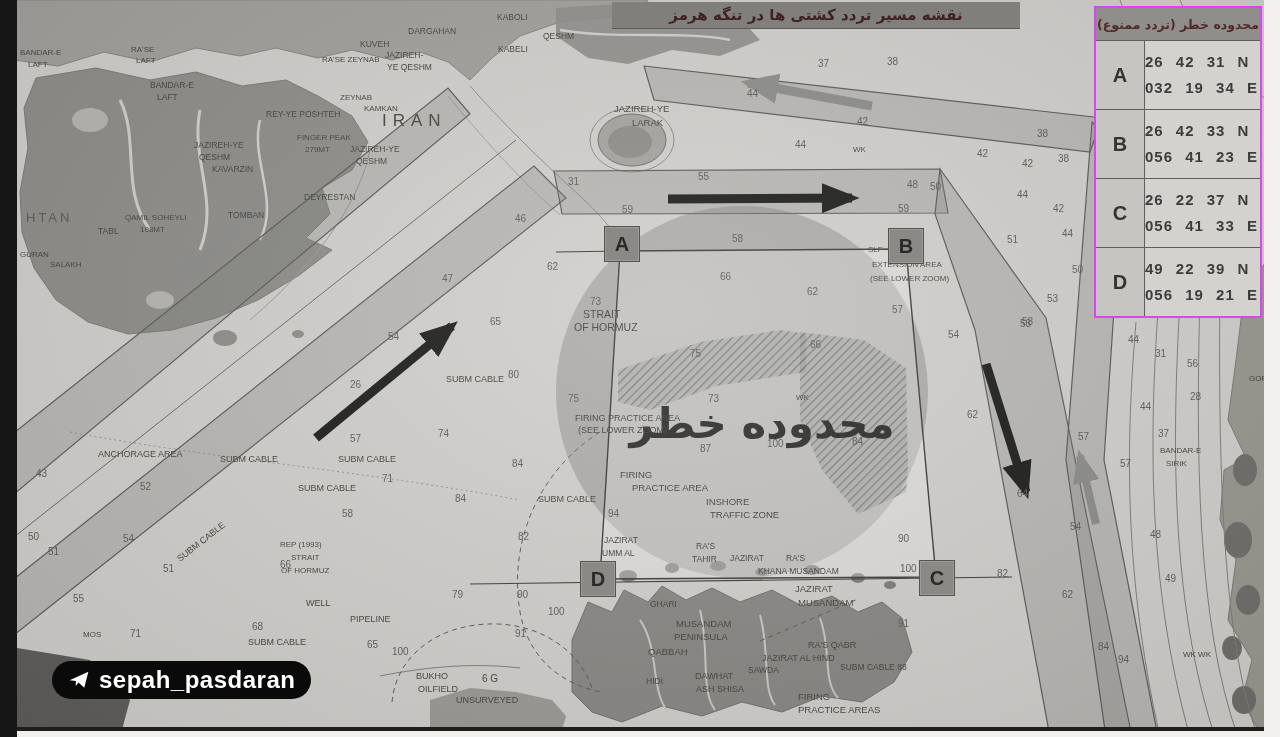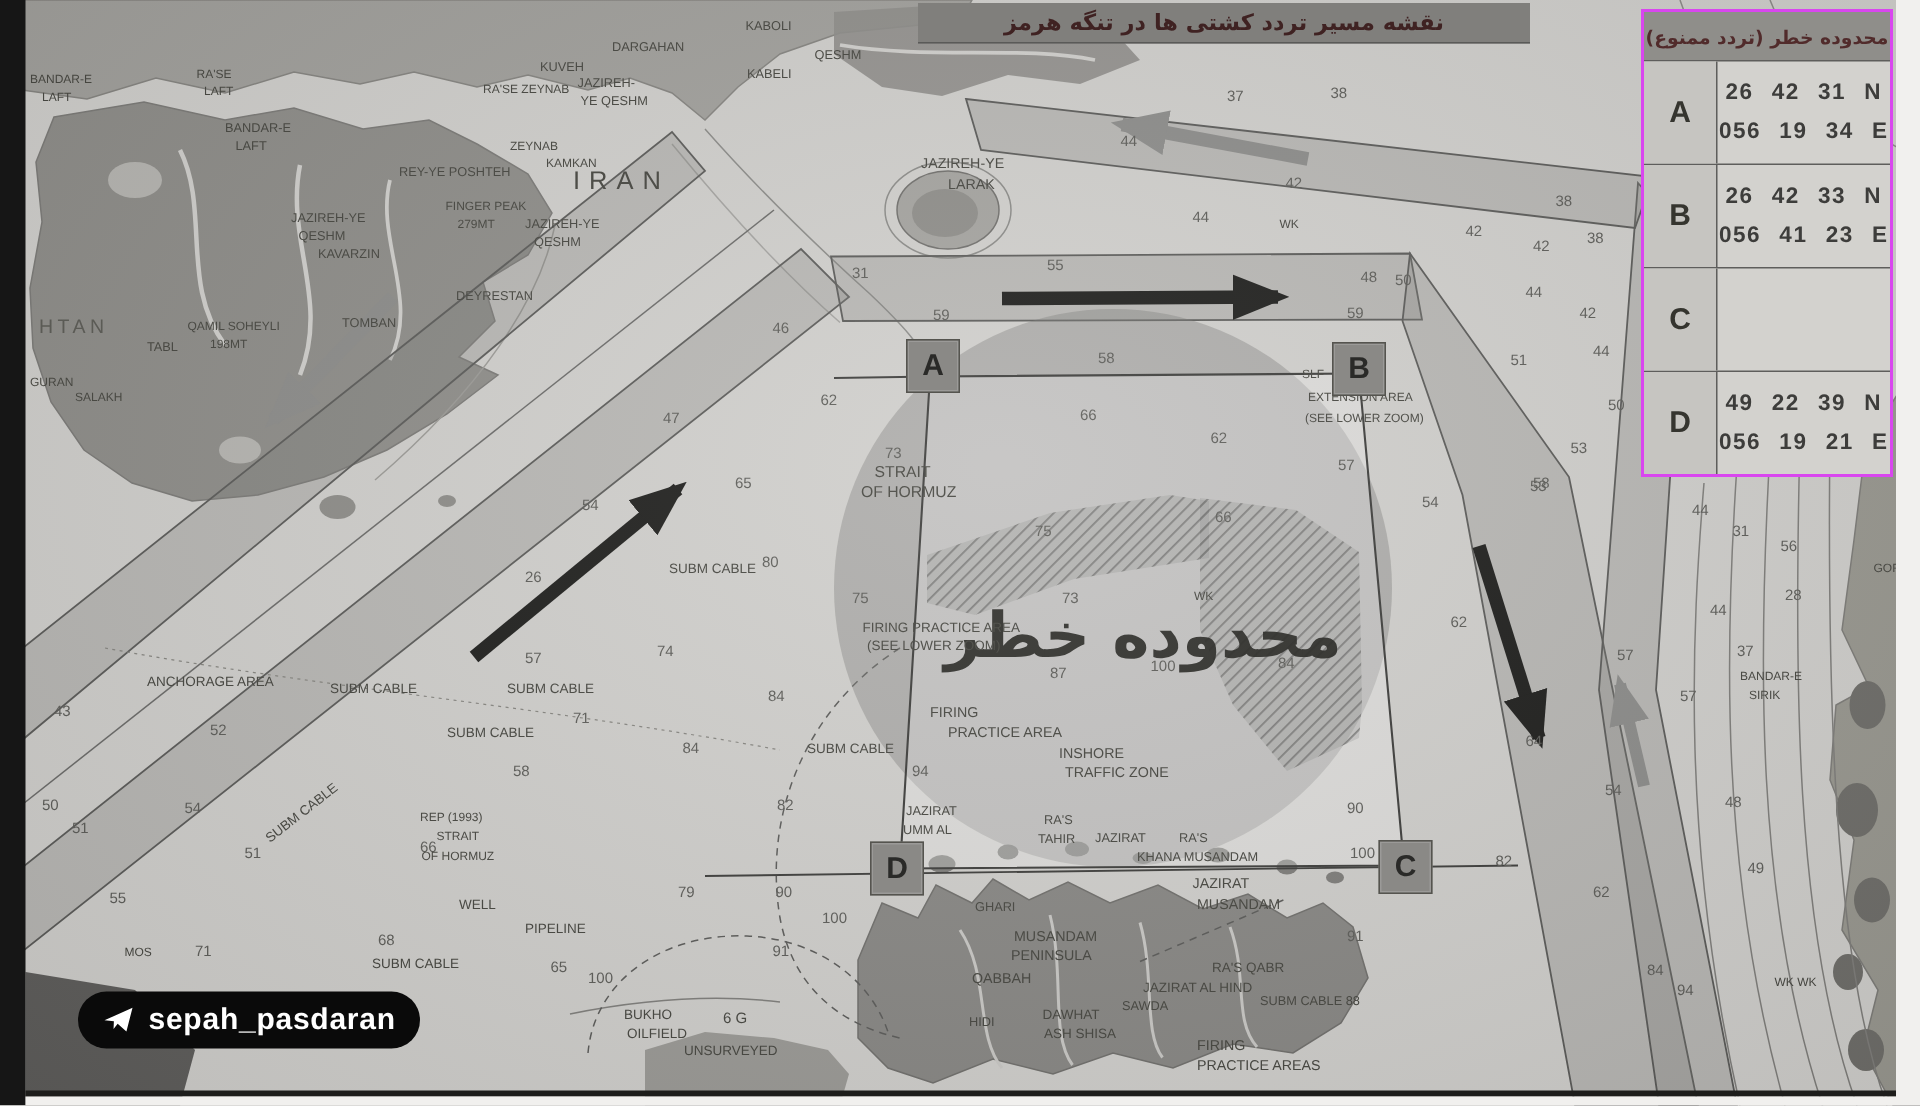--- a/index.html
+++ b/index.html
@@ -22,30 +22,30 @@
     border-bottom:1px solid #5a5a58;color:#3f2222;font-weight:bold;font-size:15px;
     font-family:"DejaVu Sans",sans-serif;display:flex;align-items:center;justify-content:center;
     direction:rtl;letter-spacing:.5px;}
   
   #coords{position:absolute;left:1094px;top:6px;width:164px;border:2px solid #d946ef;background:#d3d2ce;}
   #coords .hdr{height:32px;background:#8f8e8a;color:#512b2b;font-weight:bold;font-size:12.5px;
     font-family:"DejaVu Sans",sans-serif;display:flex;align-items:center;justify-content:center;direction:rtl;}
   #coords .row{display:flex;border-top:1px solid #5e5e5c;height:68px;}
   #coords .pt{width:48px;background:#c6c5c1;border-right:1px solid #5e5e5c;display:flex;
     align-items:center;justify-content:center;font-size:20px;font-weight:bold;color:#35352f;}
-  #coords .cc{flex:1;display:flex;flex-direction:column;align-items:center;justify-content:center;
+  #coords .cc{flex:1;display:flex;flex-direction:column;align-items:flex-start;justify-content:center;
     font-size:15px;font-weight:bold;color:#3d3d3b;letter-spacing:1px;word-spacing:7px;line-height:1.75;}
   
   .marker{position:absolute;width:34px;height:34px;background:#8a8986;border:1px solid #55544f;
     color:#2a2a28;font-size:20px;font-weight:bold;display:flex;align-items:center;justify-content:center;
     box-shadow:0 0 0 1px rgba(255,255,255,.15) inset;}
   
   #watermark{position:absolute;left:52px;top:661px;height:38px;padding:0 16px;border-radius:20px;
     background:#0a0a0a;display:flex;align-items:center;gap:9px;color:#ffffff;
-    font-size:20px;font-weight:bold;letter-spacing:.5px;}
+    font-size:24px;font-weight:bold;letter-spacing:.5px;}
   #watermark svg{display:block;}
 </style>
 </head>
 <body>
 
 <div id="stage">
 
   <svg id="mapsvg" width="1280" height="737" viewBox="0 0 1280 737">
     <defs>
       <pattern id="hatch" width="6" height="6" patternUnits="userSpaceOnUse" patternTransform="rotate(45)">
@@ -354,32 +354,36 @@
   <div id="titlebar">
     <span>نقشه مسیر تردد کشتی ها در تنگه هرمز</span>
   </div>
 
   <div id="coords">
     <div class="hdr">محدوده خطر (تردد ممنوع)</div>
     <div class="row">
       <div class="pt">A</div>
       <div class="cc">
         <span>26 42 31 N</span>
-        <span>056 19 34 E</span>
+        <span>032 19 34 E</span>
       </div>
     </div>
     <div class="row">
       <div class="pt">B</div>
       <div class="cc">
         <span>26 42 33 N</span>
         <span>056 41 23 E</span>
       </div>
     </div>
     <div class="row">
       <div class="pt">C</div>
+      <div class="cc">
+        <span>26 22 37 N</span>
+        <span>056 41 33 E</span>
+      </div>
     </div>
     <div class="row">
       <div class="pt">D</div>
       <div class="cc">
         <span>49 22 39 N</span>
         <span>056 19 21 E</span>
       </div>
     </div>
   </div>
 

